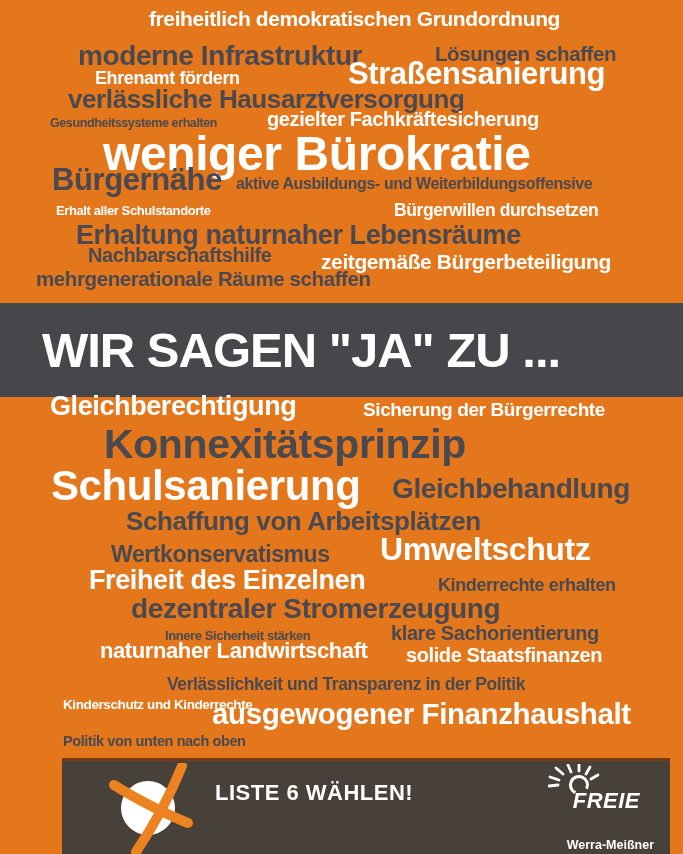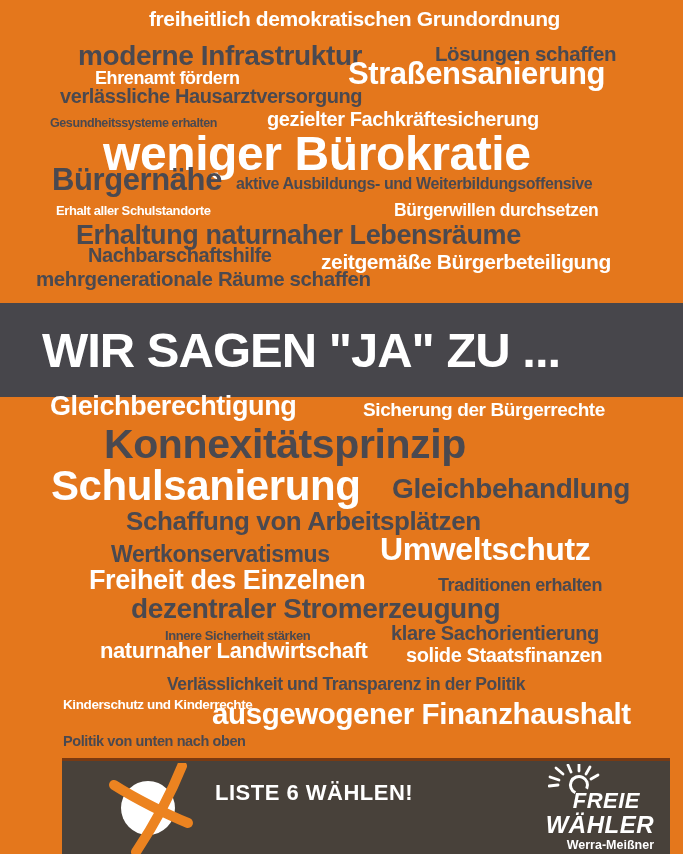--- a/index.html
+++ b/index.html
@@ -40,21 +40,21 @@
 <body>
 
 <div class="poster">
 
   <div>
     <span class="cw tone-white" style="left:149px;top:8px;font-size:21px">freiheitlich demokratischen Grundordnung</span>
     <span class="cw tone-dark" style="left:78px;top:42px;font-size:28px">moderne Infrastruktur</span>
     <span class="cw tone-dark" style="left:435px;top:44px;font-size:20.5px">Lösungen schaffen</span>
     <span class="cw tone-white" style="left:95px;top:69px;font-size:18px">Ehrenamt fördern</span>
     <span class="cw tone-white" style="left:348px;top:58px;font-size:31px">Straßensanierung</span>
-    <span class="cw tone-dark" style="left:60px;top:86px;font-size:20px">verlässliche Hausarztversorgung</span>
+    <span class="cw tone-dark" style="left:68px;top:86px;font-size:26px">verlässliche Hausarztversorgung</span>
     <span class="cw tone-dark" style="left:50px;top:117px;font-size:12.5px">Gesundheitssysteme erhalten</span>
     <span class="cw tone-white" style="left:267px;top:109px;font-size:20px">gezielter Fachkräftesicherung</span>
     <span class="cw tone-white" style="left:103px;top:130px;font-size:48px">weniger Bürokratie</span>
     <span class="cw tone-dark" style="left:52px;top:164px;font-size:31px">Bürgernähe</span>
     <span class="cw tone-dark" style="left:236px;top:176px;font-size:16px">aktive Ausbildungs- und Weiterbildungsoffensive</span>
     <span class="cw tone-white" style="left:56px;top:204px;font-size:13px">Erhalt aller Schulstandorte</span>
     <span class="cw tone-white" style="left:394px;top:202px;font-size:17.5px">Bürgerwillen durchsetzen</span>
     <span class="cw tone-dark" style="left:76px;top:222px;font-size:27px">Erhaltung naturnaher Lebensräume</span>
     <span class="cw tone-dark" style="left:88px;top:245px;font-size:20px">Nachbarschaftshilfe</span>
     <span class="cw tone-white" style="left:321px;top:251px;font-size:21px">zeitgemäße Bürgerbeteiligung</span>
@@ -68,21 +68,21 @@
   <div>
     <span class="cw tone-white" style="left:50px;top:393px;font-size:27px">Gleichberechtigung</span>
     <span class="cw tone-white" style="left:363px;top:400px;font-size:19px">Sicherung der Bürgerrechte</span>
     <span class="cw tone-dark" style="left:104px;top:424px;font-size:41px">Konnexitätsprinzip</span>
     <span class="cw tone-white" style="left:51px;top:465px;font-size:42px">Schulsanierung</span>
     <span class="cw tone-dark" style="left:392px;top:475px;font-size:28px">Gleichbehandlung</span>
     <span class="cw tone-dark" style="left:126px;top:508px;font-size:26px">Schaffung von Arbeitsplätzen</span>
     <span class="cw tone-dark" style="left:111px;top:543px;font-size:23px">Wertkonservatismus</span>
     <span class="cw tone-white" style="left:380px;top:533px;font-size:32px">Umweltschutz</span>
     <span class="cw tone-white" style="left:89px;top:567px;font-size:27px">Freiheit des Einzelnen</span>
-    <span class="cw tone-dark" style="left:438px;top:576px;font-size:18px">Traditionen erhalten</span>
+    <span class="cw tone-dark" style="left:438px;top:576px;font-size:18px">Kinderrechte erhalten</span>
     <span class="cw tone-dark" style="left:131px;top:595px;font-size:28px">dezentraler Stromerzeugung</span>
     <span class="cw tone-dark" style="left:165px;top:629px;font-size:13px">Innere Sicherheit stärken</span>
     <span class="cw tone-dark" style="left:391px;top:623px;font-size:20px">klare Sachorientierung</span>
     <span class="cw tone-white" style="left:100px;top:640px;font-size:22px">naturnaher Landwirtschaft</span>
     <span class="cw tone-white" style="left:406px;top:645px;font-size:20px">solide Staatsfinanzen</span>
     <span class="cw tone-dark" style="left:167px;top:676px;font-size:17.5px">Verlässlichkeit und Transparenz in der Politik</span>
     <span class="cw tone-white" style="left:63px;top:698px;font-size:13.5px">Kinderschutz und Kinderrechte</span>
     <span class="cw tone-white" style="left:212px;top:699px;font-size:29.5px">ausgewogener Finanzhaushalt</span>
     <span class="cw tone-dark" style="left:63px;top:734px;font-size:14.5px">Politik von unten nach oben</span>
   </div>
@@ -106,18 +106,17 @@
           <line x1="1" y1="22" x2="10" y2="21"></line>
           <line x1="2" y1="13" x2="11" y2="16"></line>
           <line x1="8" y1="4" x2="15" y2="10"></line>
           <line x1="20" y1="1" x2="23" y2="8"></line>
           <line x1="31" y1="0" x2="31" y2="7"></line>
           <line x1="42" y1="3" x2="38" y2="10"></line>
           <line x1="50" y1="11" x2="43" y2="15"></line>
         </g>
       </svg>
       <div class="logo-line1">FREIE</div>
-      <div class="logo-line2">WÄHLER</div>
       <div class="logo-region">Werra-Meißner</div>
     </div>
 
   </div>
 </div>
 
 </body></html>

